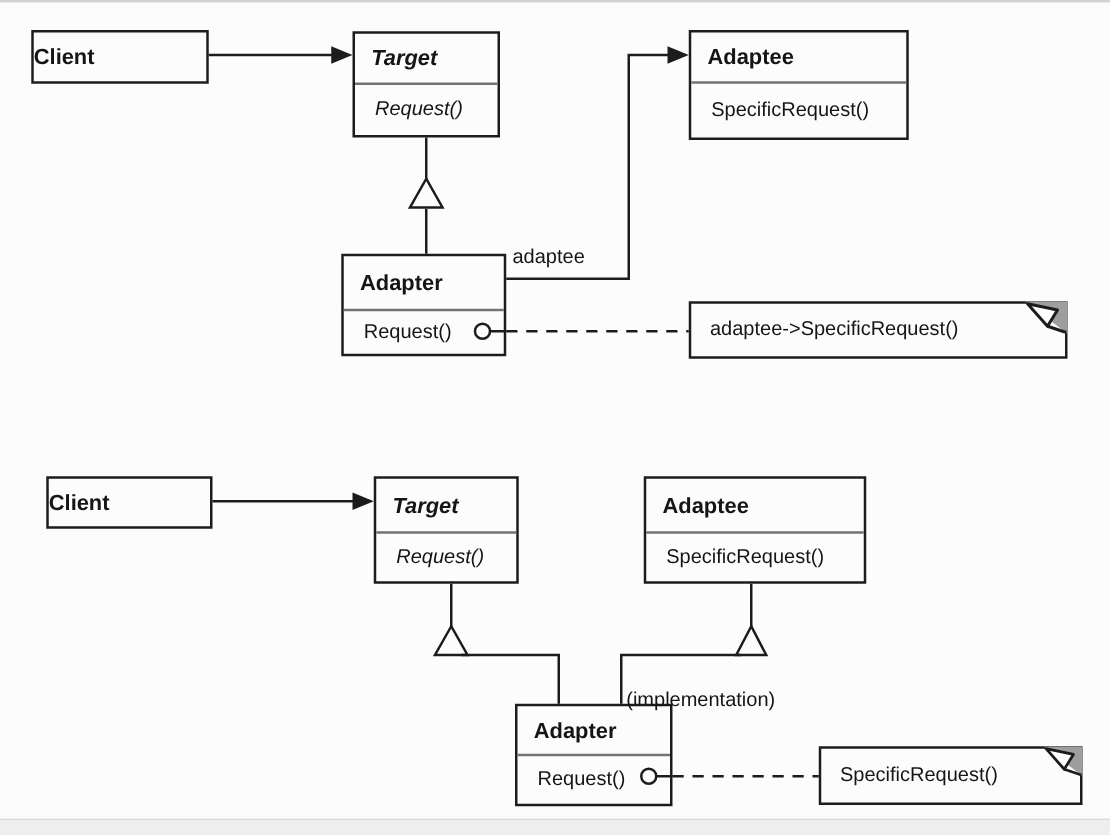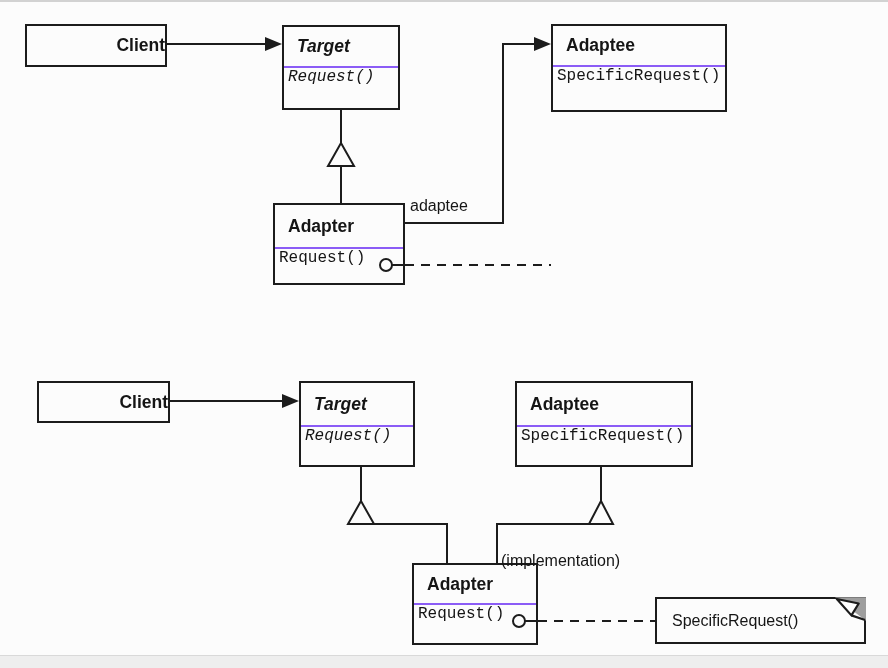--- a/index.html
+++ b/index.html
@@ -1,23 +1,23 @@
 <!DOCTYPE html>
 <html><head>
 <meta charset="utf-8">
 <style>
   html,body{margin:0;padding:0;width:888px;height:668px;overflow:hidden;
     background:#fcfcfc;font-family:"Liberation Sans",sans-serif;color:#151515;}
   .edge{position:absolute;left:0;width:888px;z-index:1;}
   .cbox{position:absolute;box-sizing:border-box;border:2px solid #1c1c1c;
     background:#fcfcfc;z-index:2;display:flex;flex-direction:column;}
   .chead{display:flex;align-items:center;padding-left:13px;font-weight:bold;
-    font-size:17.5px;border-bottom:2px solid #8b5cf6;box-sizing:border-box;flex:0 0 auto;}
-  .cbody{display:flex;align-items:flex-start;padding-left:4px;font-size:16px;flex:1;font-family:Liberation Mono, monospace;}
-  .single{align-items:center;justify-content:flex-end;flex-direction:row;
+    font-size:17.5px;border-bottom:2px solid #737373;box-sizing:border-box;flex:0 0 auto;}
+  .cbody{display:flex;align-items:center;padding-left:16px;font-size:16px;flex:1;}
+  .single{align-items:center;justify-content:flex-start;flex-direction:row;
     font-weight:bold;font-size:17.5px;}
   .ital{font-style:italic;}
   .note{position:absolute;box-sizing:border-box;border:2px solid #1c1c1c;
     background:#fcfcfc;z-index:2;display:flex;align-items:center;
     padding-left:15px;font-size:16px;}
   .foldsvg{position:absolute;top:-2px;right:-2px;display:block;}
   .lbl{position:absolute;z-index:3;font-size:16px;background:transparent;}
   .overlay{position:absolute;left:0;top:0;z-index:3;pointer-events:none;}
   section{position:absolute;inset:0;pointer-events:none;}
   section > *{pointer-events:auto;}
@@ -56,20 +56,28 @@
     <div class="chead" style="height:44px;">
       <span>Adapter</span>
     </div>
     <div class="cbody">
       <span>Request()</span>
     </div>
   </div>
 
   <div class="lbl" style="left:410px;top:197px;">adaptee</div>
 
+  <div class="note" style="left:551px;top:241px;width:303px;height:46px;">
+    <span>adaptee-&gt;SpecificRequest()</span>
+    <svg class="foldsvg" width="34" height="26" viewBox="0 0 34 26">
+      <polygon points="0,0 34,0 34,26" fill="#9e9e9e"></polygon>
+      <path d="M2,2 L26,7 L18,20 Z" fill="#ffffff" stroke="#1c1c1c" stroke-width="2.4" stroke-linejoin="round"></path>
+      <line x1="18" y1="20" x2="33" y2="25" stroke="#1c1c1c" stroke-width="2.4"></line>
+    </svg>
+  </div>
 </section>
 
 <section>
 
   <div class="cbox single" style="left:37px;top:381px;width:133px;height:42px;">
     <span>Client</span>
   </div>
 
   <div class="cbox" style="left:299px;top:381px;width:116px;height:86px;">
     <div class="chead" style="height:44px;">

